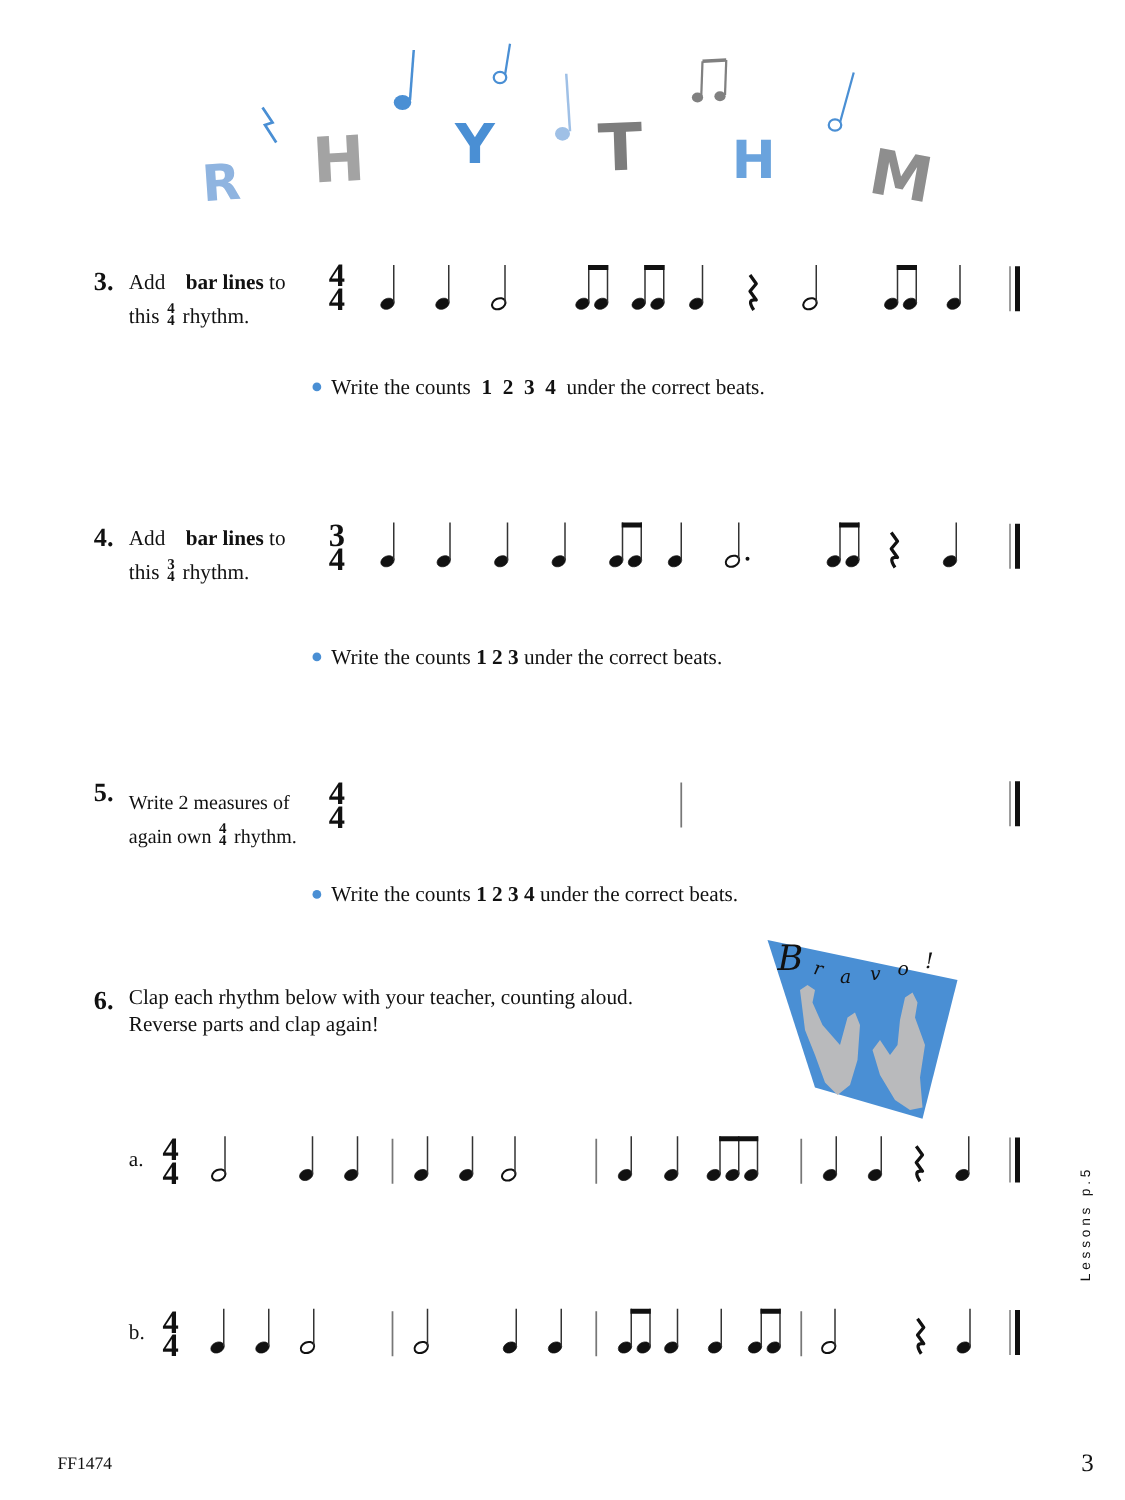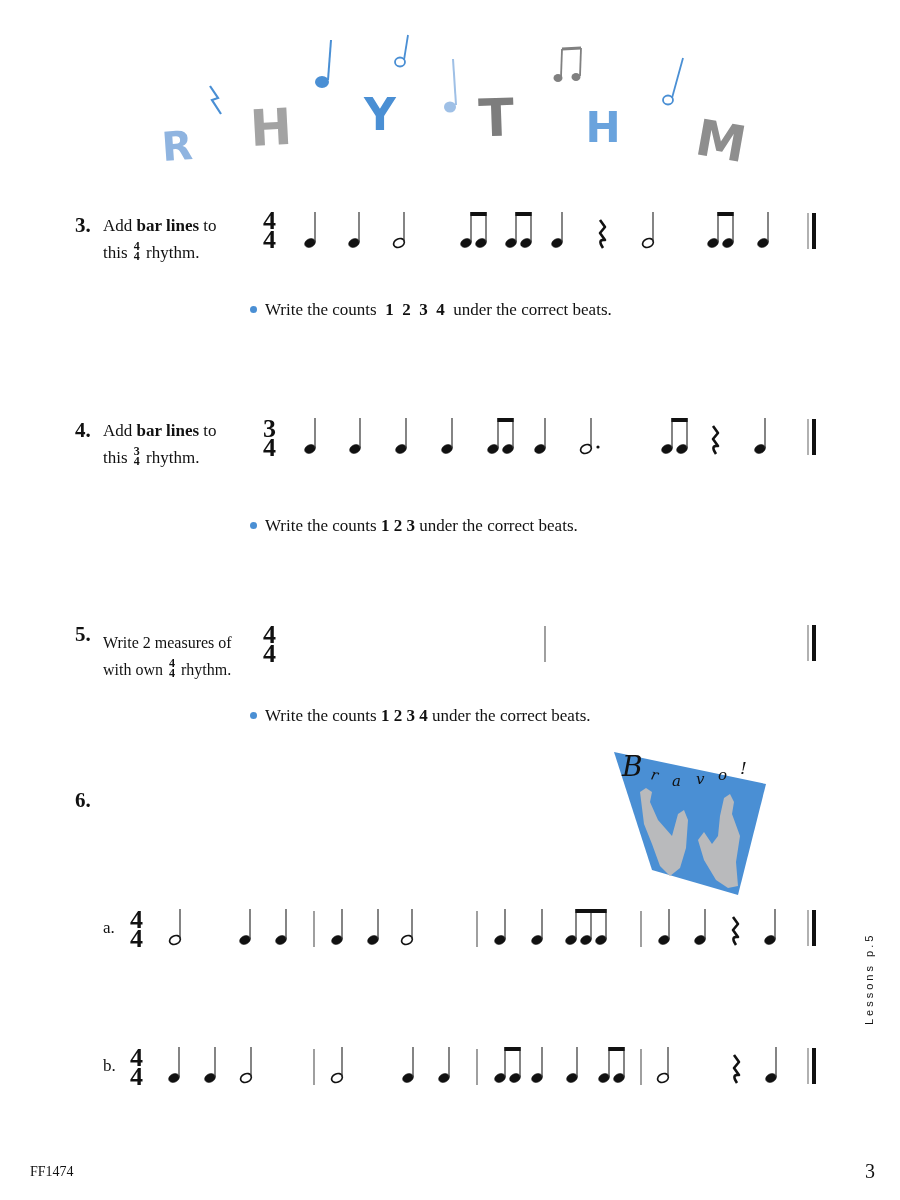--- a/index.html
+++ b/index.html
@@ -2,21 +2,21 @@
 <html><head>
 <meta charset="utf-8">
 <style>
   html, body { margin: 0; padding: 0; background: #ffffff; }
   body { width: 900px; height: 1200px; position: relative; overflow: hidden;
          font-family: "Liberation Serif", "DejaVu Serif", serif; color: #111; }
   .abs { position: absolute; }
   .title-art { left: 0; top: 0; width: 900px; height: 190px; }
   .qnum { font-weight: bold; font-size: 21px; }
   .qtext { font-size: 17px; line-height: 27px; }
-  .qtext b { font-weight: bold; }
+  .qtext b { font-weight: bold; margin-left: 12px; }
   .ts-inline { display: inline-block; vertical-align: middle; font-weight: bold; font-size: 12px;
                line-height: 10px; text-align: center; margin: 0 2px; position: relative; top: -3px; }
   .ts-inline span { display: block; }
   .bullet-line { font-size: 17px; text-align: center; }
   .bullet-dot { display: inline-block; width: 7px; height: 7px; border-radius: 50%;
                 background: #4a8fd4; margin-right: 8px; vertical-align: middle; position: relative; top: -2px; }
   .bullet-line b { font-weight: bold; }
   .timesig { font-weight: bold; font-size: 26px; line-height: 19px; text-align: center; }
   .timesig span { display: block; }
   .side-label { font-family: "Liberation Sans", sans-serif; font-size: 11px; letter-spacing: 3px;
@@ -195,41 +195,43 @@
       <rect x="812" y="13" width="4" height="36" fill="#111"></rect>
     </g>
   </svg>
 <div class="abs bullet-line" style="left:250px; top:516px;">
   <span class="bullet-dot"></span><span>Write the counts </span><b>1 2 3</b><span> under the correct beats.</span>
 </div>
 
 <div class="abs qnum" style="left:75px; top:622px;">5.</div>
 <div class="abs qtext" style="left:103px; top:629px; font-size:16px;">
   <div>Write 2 measures of</div>
-  <div><span>with own </span><span class="ts-inline"><span>4</span><span>4</span></span><span> rhythm.</span></div>
+  <div><span>again own </span><span class="ts-inline"><span>4</span><span>4</span></span><span> rhythm.</span></div>
 </div>
 <div class="abs timesig" style="left:263px; top:625px;">
     <span>4</span>
     <span>4</span>
   </div>
 <svg class="abs staff" id="staff-q5" style="left:0; top:612px;" width="900" height="60">
     <g>
       <line x1="545" y1="14" x2="545" y2="50" stroke="#777" stroke-width="1.4"></line>
     </g>
     <g>
       <line x1="808" y1="13" x2="808" y2="49" stroke="#888" stroke-width="1.3"></line>
       <rect x="812" y="13" width="4" height="36" fill="#111"></rect>
     </g>
   </svg>
 <div class="abs bullet-line" style="left:250px; top:706px;">
   <span class="bullet-dot"></span><span>Write the counts </span><b>1 2 3 4</b><span> under the correct beats.</span>
 </div>
 
 <div class="abs qnum" style="left:75px; top:788px;">6.</div>
 <div class="abs qtext" style="left:103px; top:787px; line-height:22px;">
+  <div>Clap each rhythm below with your teacher, counting aloud.</div>
+  <div>Reverse parts and clap again!</div>
 </div>
 
 <svg class="abs" style="left:600px; top:740px;" width="190" height="160" viewBox="0 0 190 160">
   <polygon points="14,12 166,44 138,155 52,130" fill="#4a8fd4"></polygon>
   <g fill="#b9babc">
     <path d="M40,52 L46,48 L52,52 L50,62 L58,80 L72,96 L78,74 L84,70 L88,80 L86,108 L80,128 L70,136 L60,126 L52,104 L44,84 Z"></path>
     <path d="M124,58 L130,54 L134,62 L132,74 L140,96 L136,122 L138,146 L128,148 L116,140 L104,120 L98,100 L104,92 L112,104 L118,96 L120,76 Z"></path>
   </g>
   <text class="bravo-text" x="22" y="36" font-size="28" fill="#111">B</text>
   <text class="bravo-text" x="50" y="40" font-size="15" fill="#111" transform="rotate(12 55 40)">r</text>
@@ -389,14 +391,14 @@
       <line x1="776" y1="42" x2="776" y2="12" stroke="#333" stroke-width="1.2"></line>
     </g>
     <g>
       <line x1="808" y1="13" x2="808" y2="49" stroke="#888" stroke-width="1.3"></line>
       <rect x="812" y="13" width="4" height="36" fill="#111"></rect>
     </g>
   </svg>
 
 <div class="abs side-label" style="left:863px; top:1025px;">Lessons p.5</div>
 
-<div class="abs footer-code" style="left:30px; top:1164px;">FF1474</div>
+<div class="abs footer-code" style="left:46px; top:1164px;">FF1474</div>
 <div class="abs page-num" style="left:865px; top:1160px;">3</div>
 
 </body></html>

